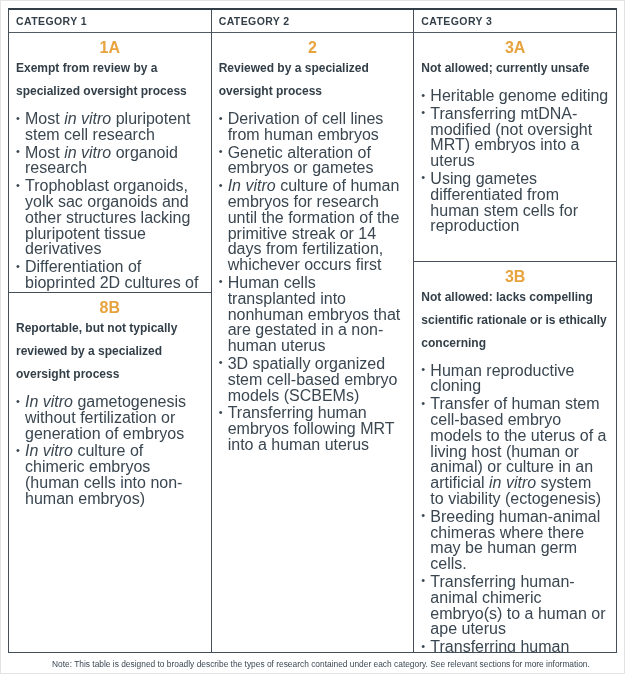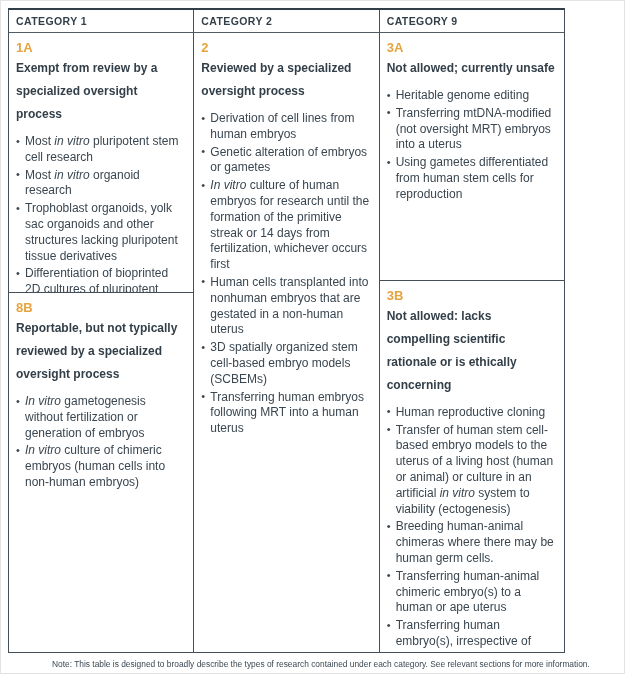--- a/index.html
+++ b/index.html
@@ -11,21 +11,21 @@
     -webkit-font-smoothing: antialiased;
   }
   .frame {
     position: absolute; inset: 0;
     border: 1px solid #e3e3e3;
     pointer-events: none;
     box-sizing: border-box;
   }
   .grid-table {
     position: absolute; left: 8px; top: 8px;
-    width: 557px; height: 645px;
+    width: 609px; height: 645px;
     display: flex;
     box-sizing: border-box;
     border: 1px solid #454F59;
     border-top: 2px solid #333F48;
     background: #ffffff;
   }
   .col {
     flex: 1 1 0;
     min-width: 0;
     display: flex;
@@ -48,37 +48,38 @@
   .cell {
     box-sizing: border-box;
     padding: 4px 7px 6px 7px;
     overflow: hidden;
   }
   .cell.split { border-bottom: 1px solid #454F59; }
   .c1a { height: 260px; }
   .c3a { height: 262px; }
   .fill { flex: 1 1 auto; }
   .code {
-    font-size: 13px;
+    font-size: 16px;
     font-weight: 700;
     color: var(--accent, #E7A33E);
     line-height: 17px;
     margin: 2px 0 1px 0;
+    text-align: center;
   }
   .title {
     font-size: 12px;
     font-weight: 700;
     color: #333F48;
     line-height: 23px;
     margin: 0 0 8px 0;
   }
   ul.bullets {
     list-style: none;
     margin: 0; padding: 0;
-    font-size: 12px;
+    font-size: 16px;
     color: #3A4650;
     line-height: 15.8px;
   }
   ul.bullets li {
     position: relative;
     padding-left: 9px;
     margin: 0 0 2px 0;
   }
   ul.bullets li::before {
     content: "\2022";
@@ -141,21 +142,21 @@
         <li>Genetic alteration of embryos or gametes</li>
         <li><em>In vitro</em> culture of human embryos for research until the formation of the primitive streak or 14 days from fertilization, whichever occurs first</li>
         <li>Human cells transplanted into nonhuman embryos that are gestated in a non-human uterus</li>
         <li>3D spatially organized stem cell-based embryo models (SCBEMs)</li>
         <li>Transferring human embryos following MRT into a human uterus</li>
       </ul>
     </div>
   </div>
 
   <div class="col">
-    <div class="col-header">CATEGORY 9</div>
+    <div class="col-header">CATEGORY 3</div>
 
     <div class="cell split c3a">
       <div class="code">3A</div>
       <div class="title">Not allowed; currently unsafe</div>
       <ul class="bullets">
         <li>Heritable genome editing</li>
         <li>Transferring mtDNA-modified (not oversight MRT) embryos into a uterus</li>
         <li>Using gametes differentiated from human stem cells for reproduction</li>
       </ul>
     </div>

